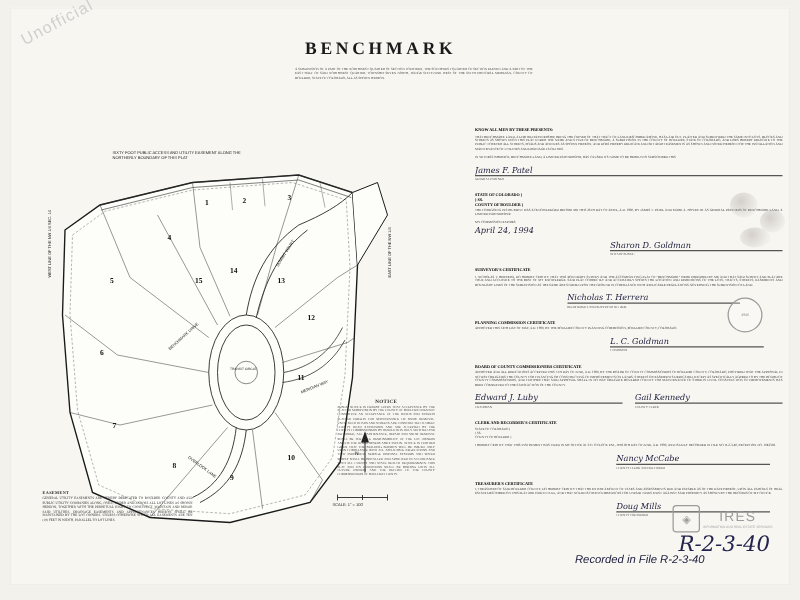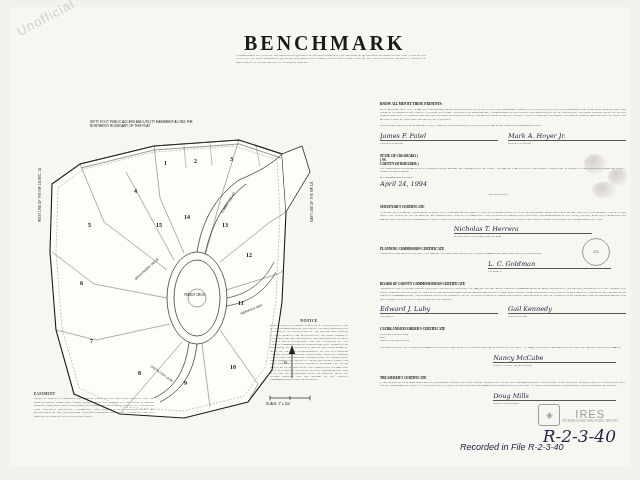--- a/index.html
+++ b/index.html
@@ -27,21 +27,21 @@
     font-size:13px;color:#c9c9c9;
     transform:rotate(-28deg);
     letter-spacing:1px;
     opacity:.85;
     user-select:none;
   }
   
   .title{
     position:absolute;left:236px;top:26px;
     font-family:"Liberation Serif", serif;
-    font-weight:bold;font-size:20px;letter-spacing:3px;
+    font-weight:bold;font-size:14px;letter-spacing:3px;
     color:#1a1a1a;
   }
   .subtitle{
     position:absolute;left:228px;top:48px;width:190px;
     font-size:2.6px;line-height:3.4px;color:#333;text-align:justify;
   }
   
   .tinyblock{position:absolute;color:#2b2b2b;}
   .tinyblock .hdr{
     font-size:3.4px;font-weight:bold;letter-spacing:.3px;margin-bottom:1px;
@@ -244,36 +244,33 @@
 
       <div class="rcblock">
         <div class="hdr">KNOW ALL MEN BY THESE PRESENTS:</div>
         <div class="body">THAT BENCHMARK LAND, A LIMITED PARTNERSHIP, BEING THE OWNER OF THAT TRACT OF LAND DESCRIBED ABOVE, HAS LAID OUT, PLATTED AND SUBDIVIDED THE SAME INTO LOTS, BLOCKS AND STREETS AS SHOWN UPON THIS PLAT UNDER THE NAME AND STYLE OF BENCHMARK, A SUBDIVISION IN THE COUNTY OF BOULDER, STATE OF COLORADO, AND DOES HEREBY DEDICATE TO THE PUBLIC FOREVER ALL STREETS, ROADS AND AVENUES AS SHOWN HEREON, AND DOES HEREBY DEDICATE AND SET APART EASEMENTS AS SHOWN AND NOTED HEREON FOR THE INSTALLATION AND MAINTENANCE OF UTILITIES AND DRAINAGE FACILITIES.</div>
         <div class="body" style="margin-top:3px;">IN WITNESS WHEREOF, BENCHMARK LAND, A LIMITED PARTNERSHIP, HAS CAUSED ITS NAME TO BE HEREUNTO SUBSCRIBED THIS</div>
         <div class="siggroup">
           <div class="sigslot">
             <div class="name">James F. Patel</div>
             <div class="cap">GENERAL PARTNER</div>
           </div>
-          <div class="sigslot">
-            <div class="name">Mark A. Hoyer Jr.</div>
-            <div class="cap">GENERAL PARTNER</div>
-          </div>
         </div>
       </div>
 
       <div class="rcblock">
         <div class="hdr" style="white-space:pre-line;">STATE OF COLORADO )
                    ) SS.
 COUNTY OF BOULDER )</div>
         <div class="body">THE FOREGOING INSTRUMENT WAS ACKNOWLEDGED BEFORE ME THIS 26TH DAY OF APRIL, A.D. 1990, BY JAMES F. PATEL AND MARK A. HOYER JR. AS GENERAL PARTNERS OF BENCHMARK LAND, A LIMITED PARTNERSHIP.</div>
         <div class="body" style="margin-top:2px;">MY COMMISSION EXPIRES</div>
         <div class="hand" style="font-size:6.5px;margin-top:1px;">April 24, 1994</div>
         <div class="siggroup">
           <div class="sigslot" style="flex:0 0 56%;margin-left:44%;">
+            <div class="name">Sharon D. Goldman</div>
             <div class="cap">NOTARY PUBLIC</div>
           </div>
         </div>
       </div>
 
       <div class="rcblock">
         <div class="hdr">SURVEYOR'S CERTIFICATE</div>
         <div class="body">I, NICHOLAS T. HERRERA, DO HEREBY CERTIFY THAT THIS BOUNDARY SURVEY AND THE ACCOMPANYING PLAT OF "BENCHMARK" WERE PREPARED BY ME AND THAT SAID SURVEY AND PLAT ARE TRUE AND ACCURATE TO THE BEST OF MY KNOWLEDGE. SAID PLAT CORRECTLY AND ACCURATELY SHOWS THE LOCATION AND DIMENSIONS OF THE LOTS, TRACTS, STREETS, EASEMENTS AND BOUNDARY LINES OF THE SUBDIVISION AS THE SAME ARE STAKED UPON THE GROUND IN COMPLIANCE WITH APPLICABLE REGULATIONS GOVERNING THE SUBDIVISION OF LAND.</div>
         <div class="siggroup">
           <div class="sigslot" style="flex:0 0 56%;margin-left:30%;">

